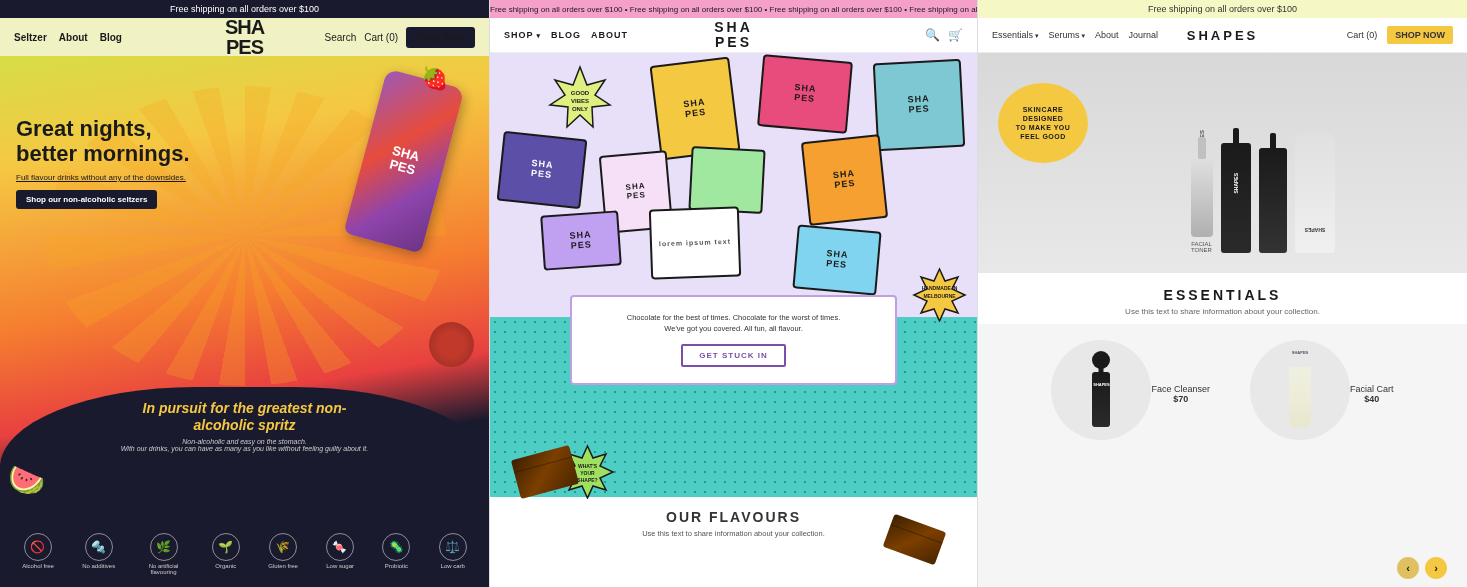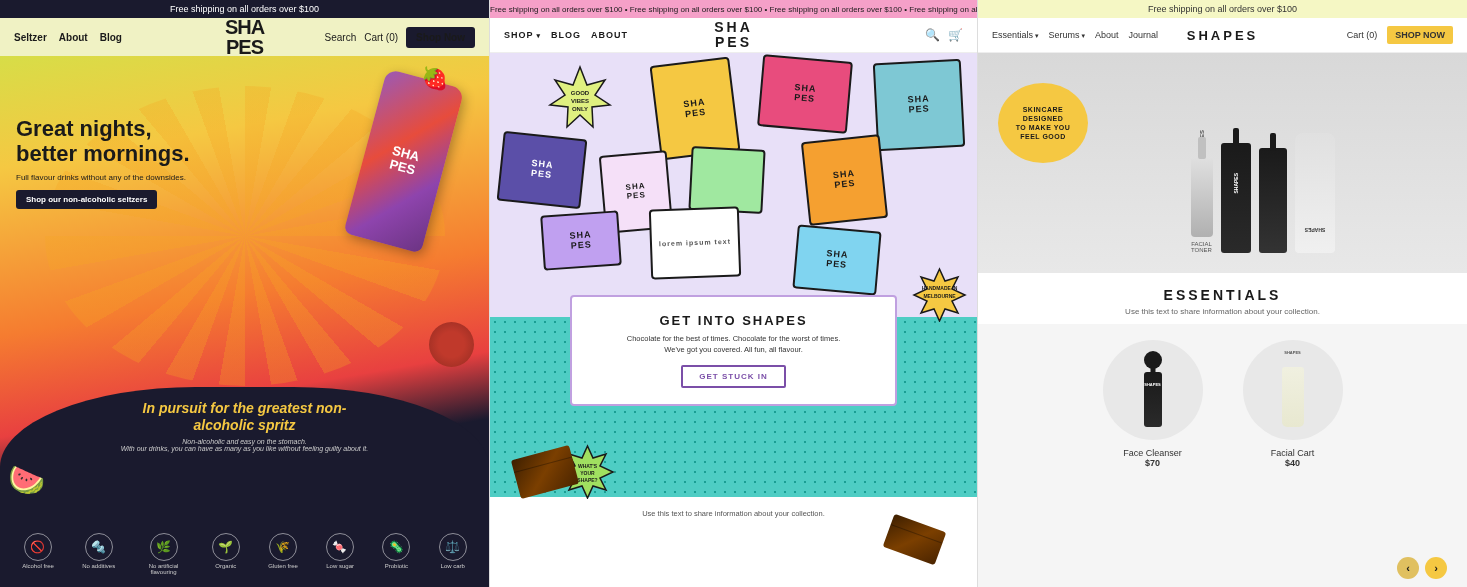--- a/index.html
+++ b/index.html
@@ -101,20 +101,21 @@
     .p1-hero-text h1 {
       font-size: 22px;
       font-weight: 900;
       color: #1a1a1a;
       line-height: 1.15;
     }
     .p1-hero-text p {
       font-size: 8px;
       color: #1a1a1a;
       margin-top: 6px;
+      text-decoration: underline;
     }
     .p1-hero-btn {
       display: inline-block;
       margin-top: 8px;
       background: #1a1a2e;
       color: white;
       font-size: 8px;
       font-weight: 700;
       padding: 5px 10px;
       border-radius: 3px;
@@ -687,21 +688,21 @@
     .p3-products-row {
       position: absolute;
       top: 340px; left: 0; right: 0;
       display: flex;
       justify-content: center;
       gap: 40px;
       z-index: 5;
     }
     .p3-prod-item {
       display: flex;
-      flex-direction: column;
+      flex-direction: row;
       align-items: center;
     }
     .p3-prod-circle {
       width: 100px;
       height: 100px;
       background: #e8e8e8;
       border-radius: 50%;
       display: flex;
       align-items: flex-end;
       justify-content: center;
@@ -957,21 +958,20 @@
     <div class="p2-dot-pattern"></div>
 
     <div class="p2-mountain">
       <svg viewBox="0 0 489 80" preserveAspectRatio="none" width="489" height="80">
         <polygon points="0,80 0,40 120,10 245,45 370,5 489,35 489,80" fill="white"></polygon>
       </svg>
     </div>
   </div>
 
   <div class="p2-center-box">
-    <h2>GET INTO SHAPES</h2>
     <p>
       <span>Chocolate for the best of times. Chocolate for the worst of times.</span><br>
       <span>We've got you covered. All fun, all flavour.</span>
     </p>
     <span class="p2-stuck-btn">GET STUCK IN</span>
   </div>
 
   <div class="p2-badge-handmade">
     <svg viewBox="0 0 55 55" width="55" height="55">
       <polygon points="27.5,2 33,14 46,10 40,22 53,28 40,34 46,46 33,42 27.5,54 22,42 9,46 15,34 2,28 15,22 9,10 22,14" fill="#f5c842" stroke="#1a1a1a" stroke-width="1.5"></polygon>
@@ -990,20 +990,21 @@
   </div>
 
   <div class="p2-choc1">
     <div class="p2-choc-body"></div>
   </div>
   <div class="p2-choc2">
     <div class="p2-choc-body" style="transform:rotate(20deg);"></div>
   </div>
 
   <div class="p2-flavours-section">
+    <h3>OUR FLAVOURS</h3>
     <p>Use this text to share information about your collection.</p>
   </div>
 </div>
 
 <div class="panel3">
 
   <div class="p3-top-banner">
     <span>Free shipping on all orders over $100</span>
   </div>
 

